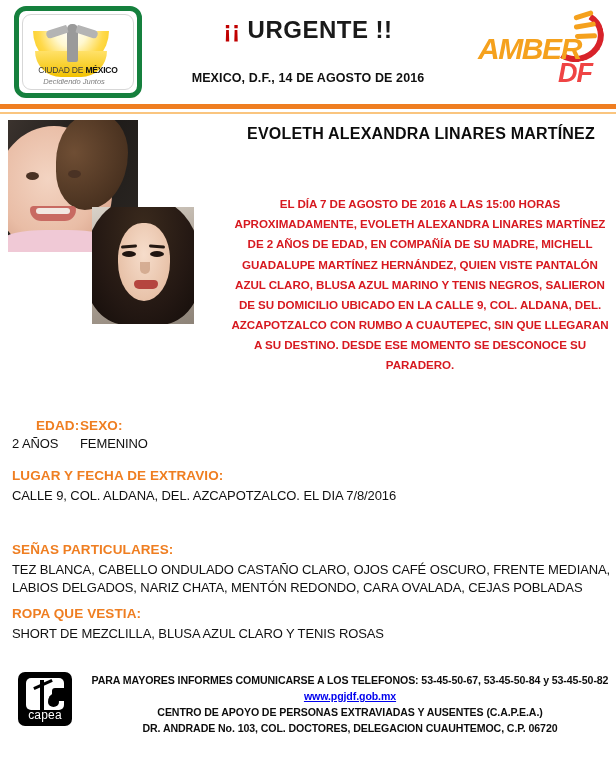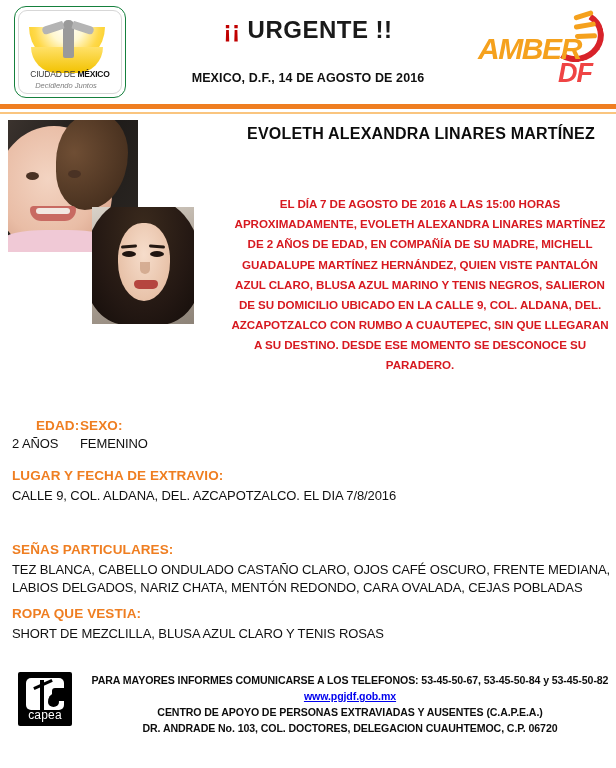--- a/index.html
+++ b/index.html
@@ -18,23 +18,23 @@
 
   
   #header {
     position: relative;
     height: 104px;
   }
   #cdmx-logo {
     position: absolute;
     left: 14px;
     top: 6px;
-    width: 112px;
+    width: 128px;
     height: 92px;
-    border: 1px solid #15803d;
+    border: 5px solid #15803d;
     border-radius: 12px;
     background: #fff;
     box-sizing: border-box;
     padding: 3px;
   }
   #cdmx-logo-inner {
     width: 100%;
     height: 100%;
     border: 1px solid #d7d7d7;
     border-radius: 9px;
@@ -329,21 +329,21 @@
   #ropa-value  { position:absolute; left:12px;  top:626px; }
 
   
   #capea-logo {
     position: absolute;
     left: 18px;
     top: 672px;
     width: 54px;
     height: 54px;
     background: #000;
-    border-radius: 2px;
+    border-radius: 7px;
     overflow: hidden;
   }
   .capea-c {
     position: absolute;
     left: 8px; top: 6px;
     width: 38px; height: 32px;
     background: #fff;
     border-radius: 5px 5px 5px 5px;
   }
   .capea-notch {

